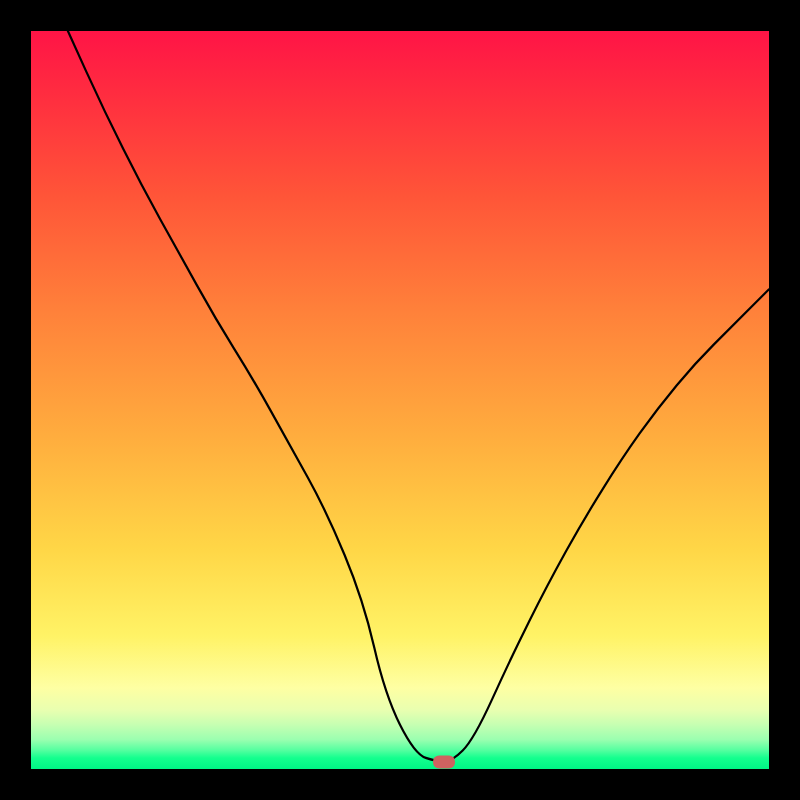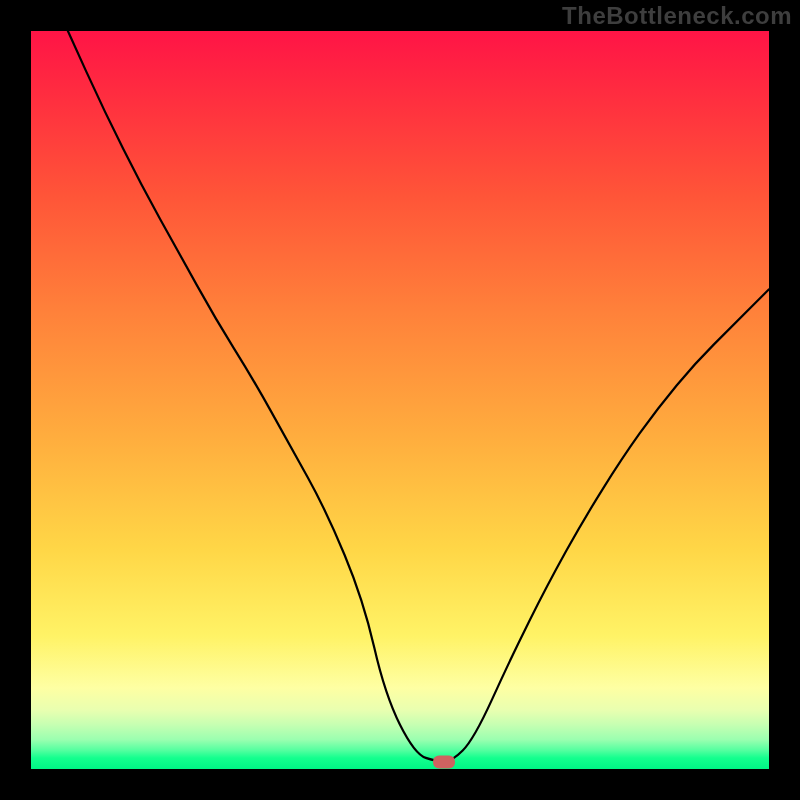--- a/index.html
+++ b/index.html
@@ -74,21 +74,20 @@
     background: #cf6260;
     border-radius: 6px;
     z-index: 4;
     transform: translate(-50%, -50%);
   }
 </style>
 </head>
 <body>
 
 <div class="frame">
-  <div class="watermark">TheBottleneck.com</div>
 
   <div class="plot-area">
     <svg class="curve-svg" viewBox="0 0 738 738" preserveAspectRatio="none">
       <path class="curve-path" d="M 36.9 0.0 Q 36.9 0.0 55.3 40.6 Q 73.8 81.2 92.3 118.1 Q 110.7 155.0 129.2 188.2 Q 147.6 221.4 166.1 254.6 Q 184.5 287.8 202.9 317.3 Q 221.4 346.9 239.9 380.1 Q 258.3 413.3 276.8 446.5 Q 295.2 479.7 313.6 524.0 Q 332.1 568.3 343.2 616.2 Q 354.2 664.2 369.0 693.7 Q 383.8 723.2 394.8 726.9 Q 405.9 730.6 413.3 730.6 Q 420.7 730.6 431.7 719.5 Q 442.8 708.5 461.3 667.9 Q 479.7 627.3 498.1 590.4 Q 516.6 553.5 535.0 520.3 Q 553.5 487.1 572.0 457.6 Q 590.4 428.0 608.8 402.2 Q 627.3 376.4 645.8 354.2 Q 664.2 332.1 682.7 313.6 Q 701.1 295.2 719.5 276.8 T 738.0 258.3 "></path>
     </svg>
     <div class="marker" style="left: 413.28px; top: 730.62px;"></div>
   </div>
 </div>
 
 </body></html>

